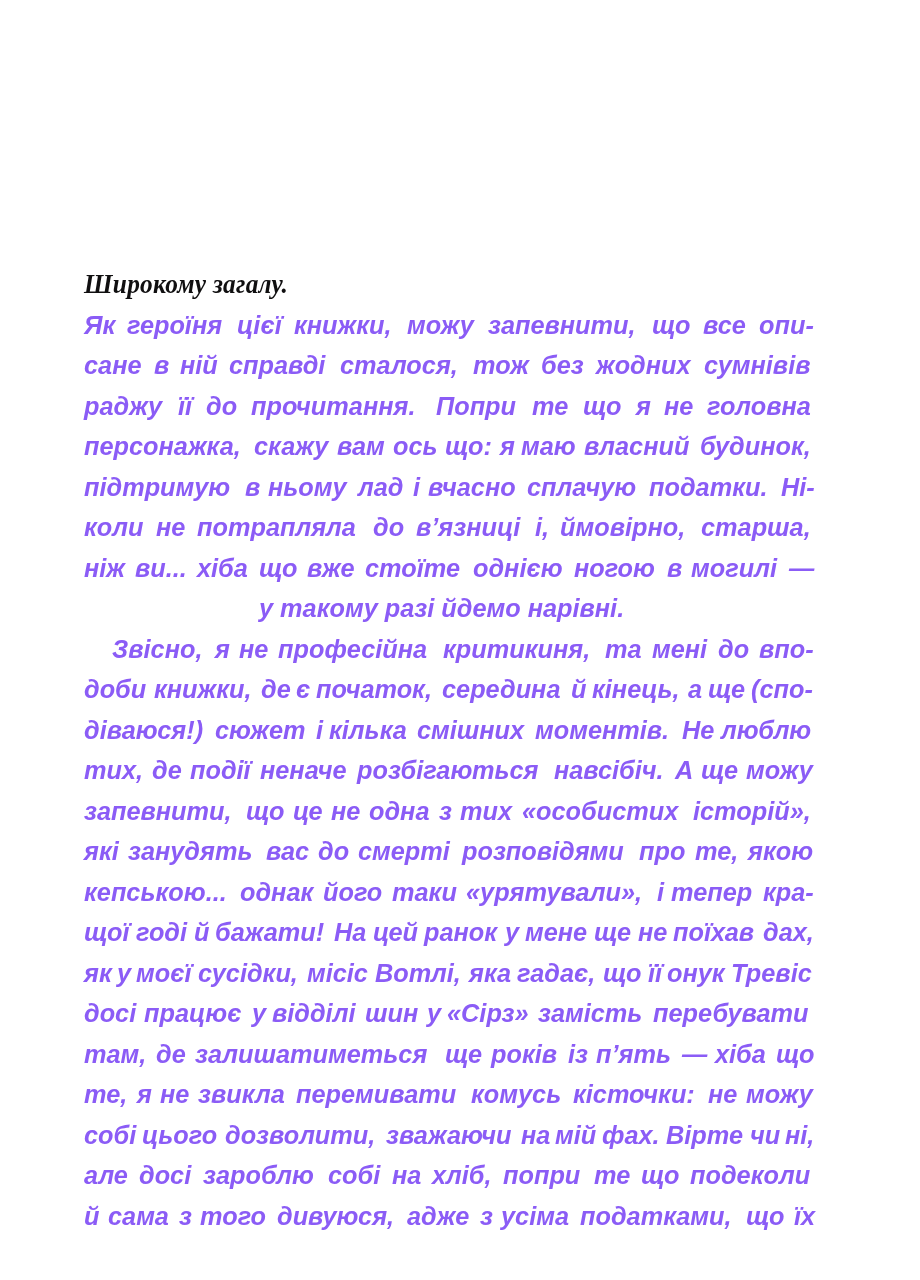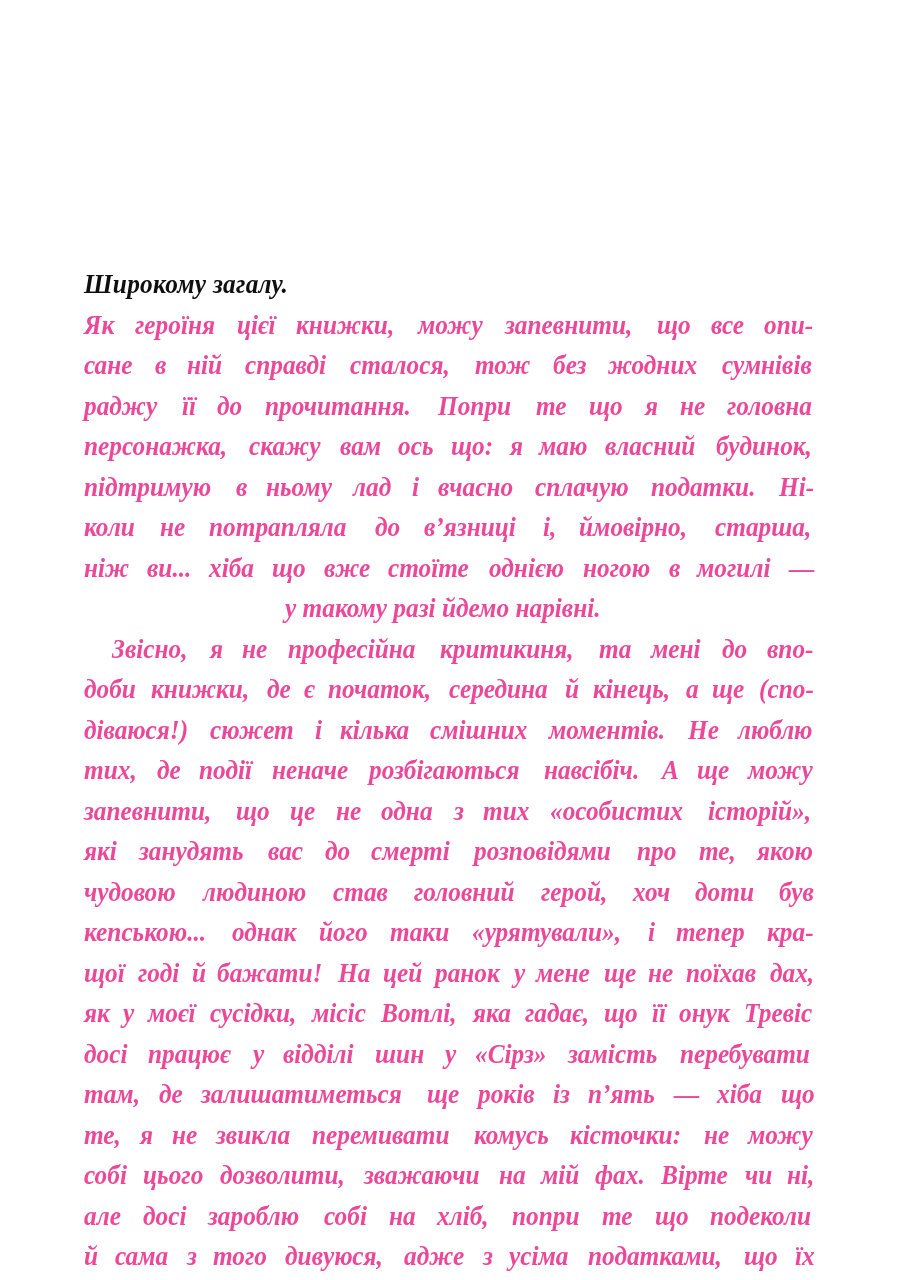--- a/index.html
+++ b/index.html
@@ -35,26 +35,26 @@
     font-style: italic;
     font-weight: 700;
     font-size: 26.5px;
     line-height: 40.5px;
     letter-spacing: 0.3px;
     color: #100f10;
     white-space: nowrap;
   }
 
   .para {
-    font-family: Liberation Serif, serif;
+    font-family: Liberation Sans, sans-serif;
     font-style: italic;
     font-weight: 700;
     font-size: 26.5px;
     line-height: 40.5px;
-    color: #ec4899;
+    color: #8b5cf6;
     margin: 0;
   }
 
   
   .line {
     display: flex;
     justify-content: space-between;
     white-space: nowrap;
     line-height: 40.5px;
     height: 40.5px;
@@ -236,30 +236,20 @@
           <span class="squeeze">занудять</span>
           <span class="squeeze">вас</span>
           <span class="squeeze">до</span>
           <span class="squeeze">смерті</span>
           <span class="squeeze">розповідями</span>
           <span class="squeeze">про</span>
           <span class="squeeze">те,</span>
           <span class="squeeze">якою</span>
         </div>
         <div class="line">
-          <span class="squeeze">чудовою</span>
-          <span class="squeeze">людиною</span>
-          <span class="squeeze">став</span>
-          <span class="squeeze">головний</span>
-          <span class="squeeze">герой,</span>
-          <span class="squeeze">хоч</span>
-          <span class="squeeze">доти</span>
-          <span class="squeeze">був</span>
-        </div>
-        <div class="line">
           <span class="squeeze">кепською...</span>
           <span class="squeeze">однак</span>
           <span class="squeeze">його</span>
           <span class="squeeze">таки</span>
           <span class="squeeze">«урятували»,</span>
           <span class="squeeze">і</span>
           <span class="squeeze">тепер</span>
           <span class="squeeze">кра-</span>
         </div>
         <div class="line">

